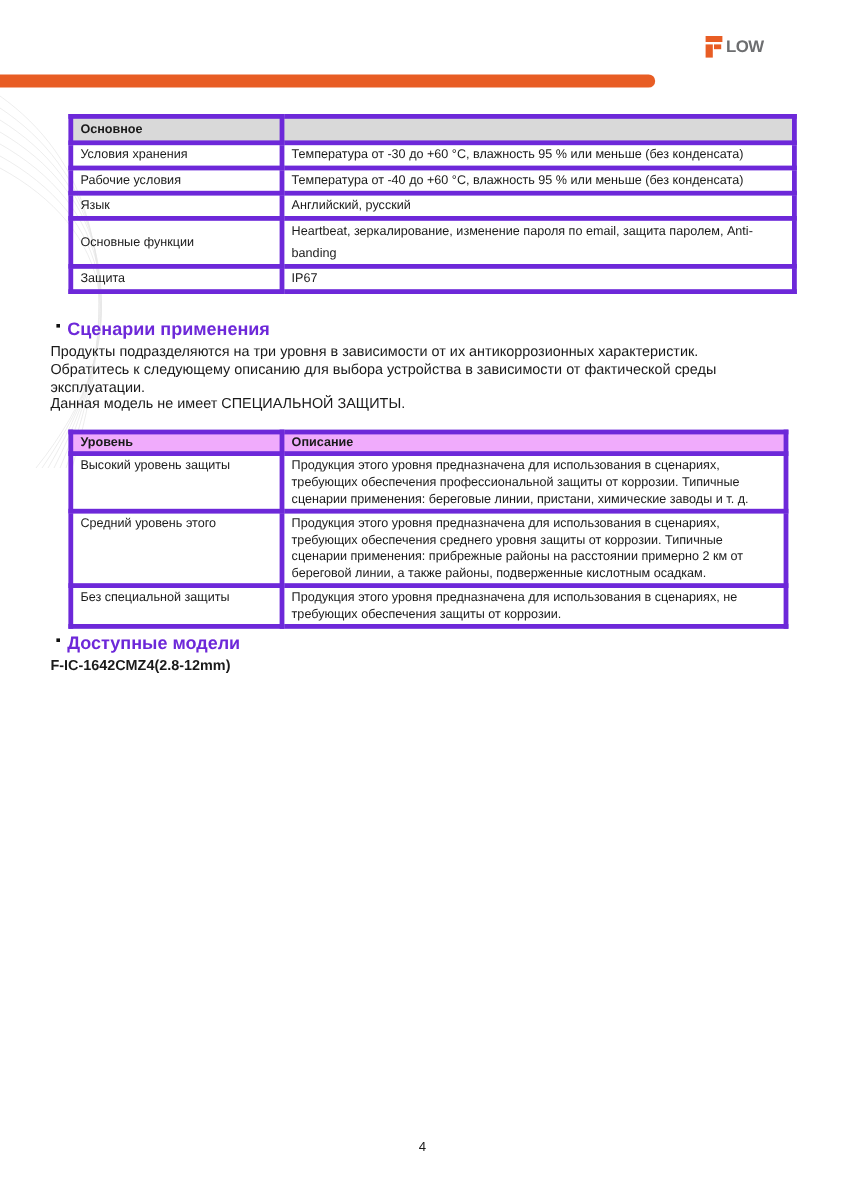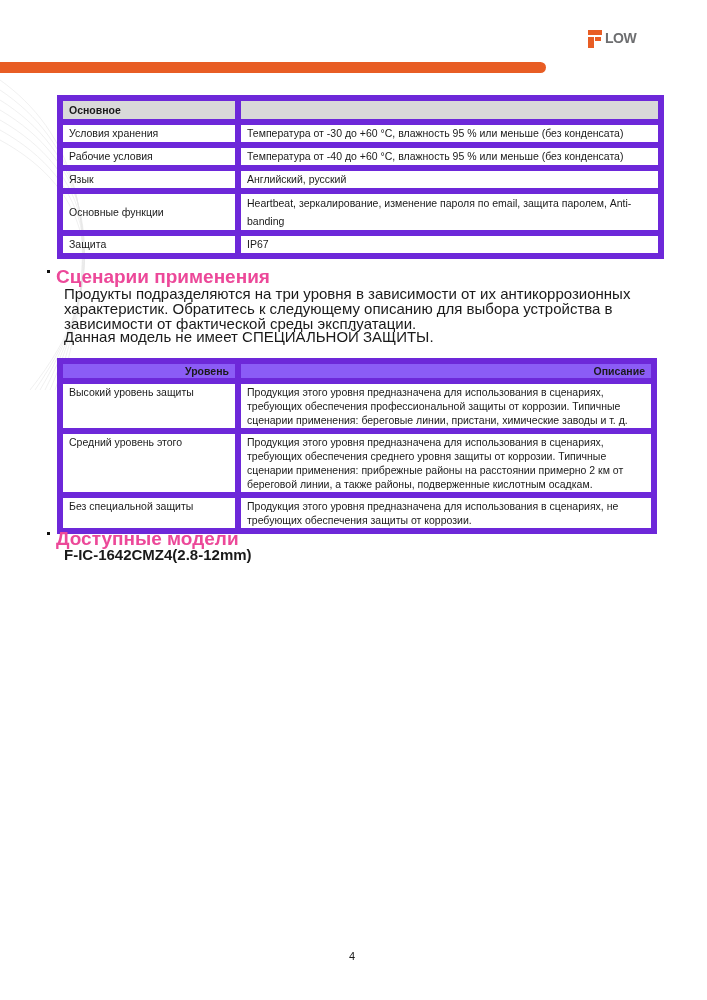--- a/index.html
+++ b/index.html
@@ -10,33 +10,33 @@
   .deco { position: absolute; left: 0; top: 70px; width: 140px; height: 330px; }
   .logo { position: absolute; left: 588px; top: 26px; height: 24px; display: flex; align-items: center; }
   .logo-mark { position: relative; width: 16px; height: 20px; margin-right: 1px; }
   .logo-mark .bar-top { position: absolute; left: 0; top: 2px; width: 14px; height: 5px; background: #e85d24; }
   .logo-mark .bar-left { position: absolute; left: 0; top: 9px; width: 6px; height: 11px; background: #e85d24; }
   .logo-mark .bar-mid { position: absolute; left: 7px; top: 9px; width: 6px; height: 4px; background: #e85d24; }
   .logo-text { font-weight: bold; font-size: 14px; color: #6d6e70; letter-spacing: -0.5px; line-height: 24px; }
   .accent-bar { position: absolute; left: 0; top: 62px; width: 546px; height: 11px; background: #e85d24; border-radius: 0 6px 6px 0; }
 
   table { border-collapse: collapse; font-size: 10.5px; }
-  td, th { border: 6px solid #6d28d9; padding: 0 6px; vertical-align: middle; }
+  td, th { border: 4px solid #6d28d9; padding: 0 6px; vertical-align: middle; }
   .spec-table { position: absolute; left: 57px; top: 95px; width: 607px; }
   .spec-table td { height: 17px; line-height: 17px; }
   .spec-table .col1 { width: 160px; }
   .spec-table tr.head td { background: #d9d9d9; font-weight: bold; height: 18px; }
   .spec-table tr.tall td { height: 36px; line-height: 18px; }
 
-  .section-title { position: absolute; left: 47px; font-size: 19px; font-weight: bold; color: #ec4899; }
+  .section-title { position: absolute; left: 47px; font-size: 15px; font-weight: bold; color: #6d28d9; }
   .section-title .bullet { display: inline-block; width: 3px; height: 3px; background: #111; vertical-align: top; margin-top: 4px; margin-right: 6px; }
-  .para { position: absolute; left: 64px; width: 600px; font-size: 15px; line-height: 15px; }
+  .para { position: absolute; left: 42px; width: 600px; font-size: 12px; line-height: 15px; }
 
   .level-table { position: absolute; left: 57px; top: 358px; width: 600px; }
-  .level-table th { background: #8b5cf6; font-weight: bold; height: 14px; line-height: 14px; text-align: right; }
+  .level-table th { background: #f0abfc; font-weight: bold; height: 14px; line-height: 14px; text-align: left; }
   .level-table td { line-height: 14px; vertical-align: top; padding-top: 1px; padding-bottom: 1px; }
   .level-table td.lvl { text-align: left; width: 160px; }
   .page-num { position: absolute; left: 349px; top: 950px; font-size: 11px; }
 </style>
 </head>
 <body>
 
 <svg class="deco" viewBox="0 0 140 330">
   <g fill="none" stroke="#e6e6e6" stroke-width="0.6">
     <path d="M0,10 C70,60 110,150 60,320"></path>

